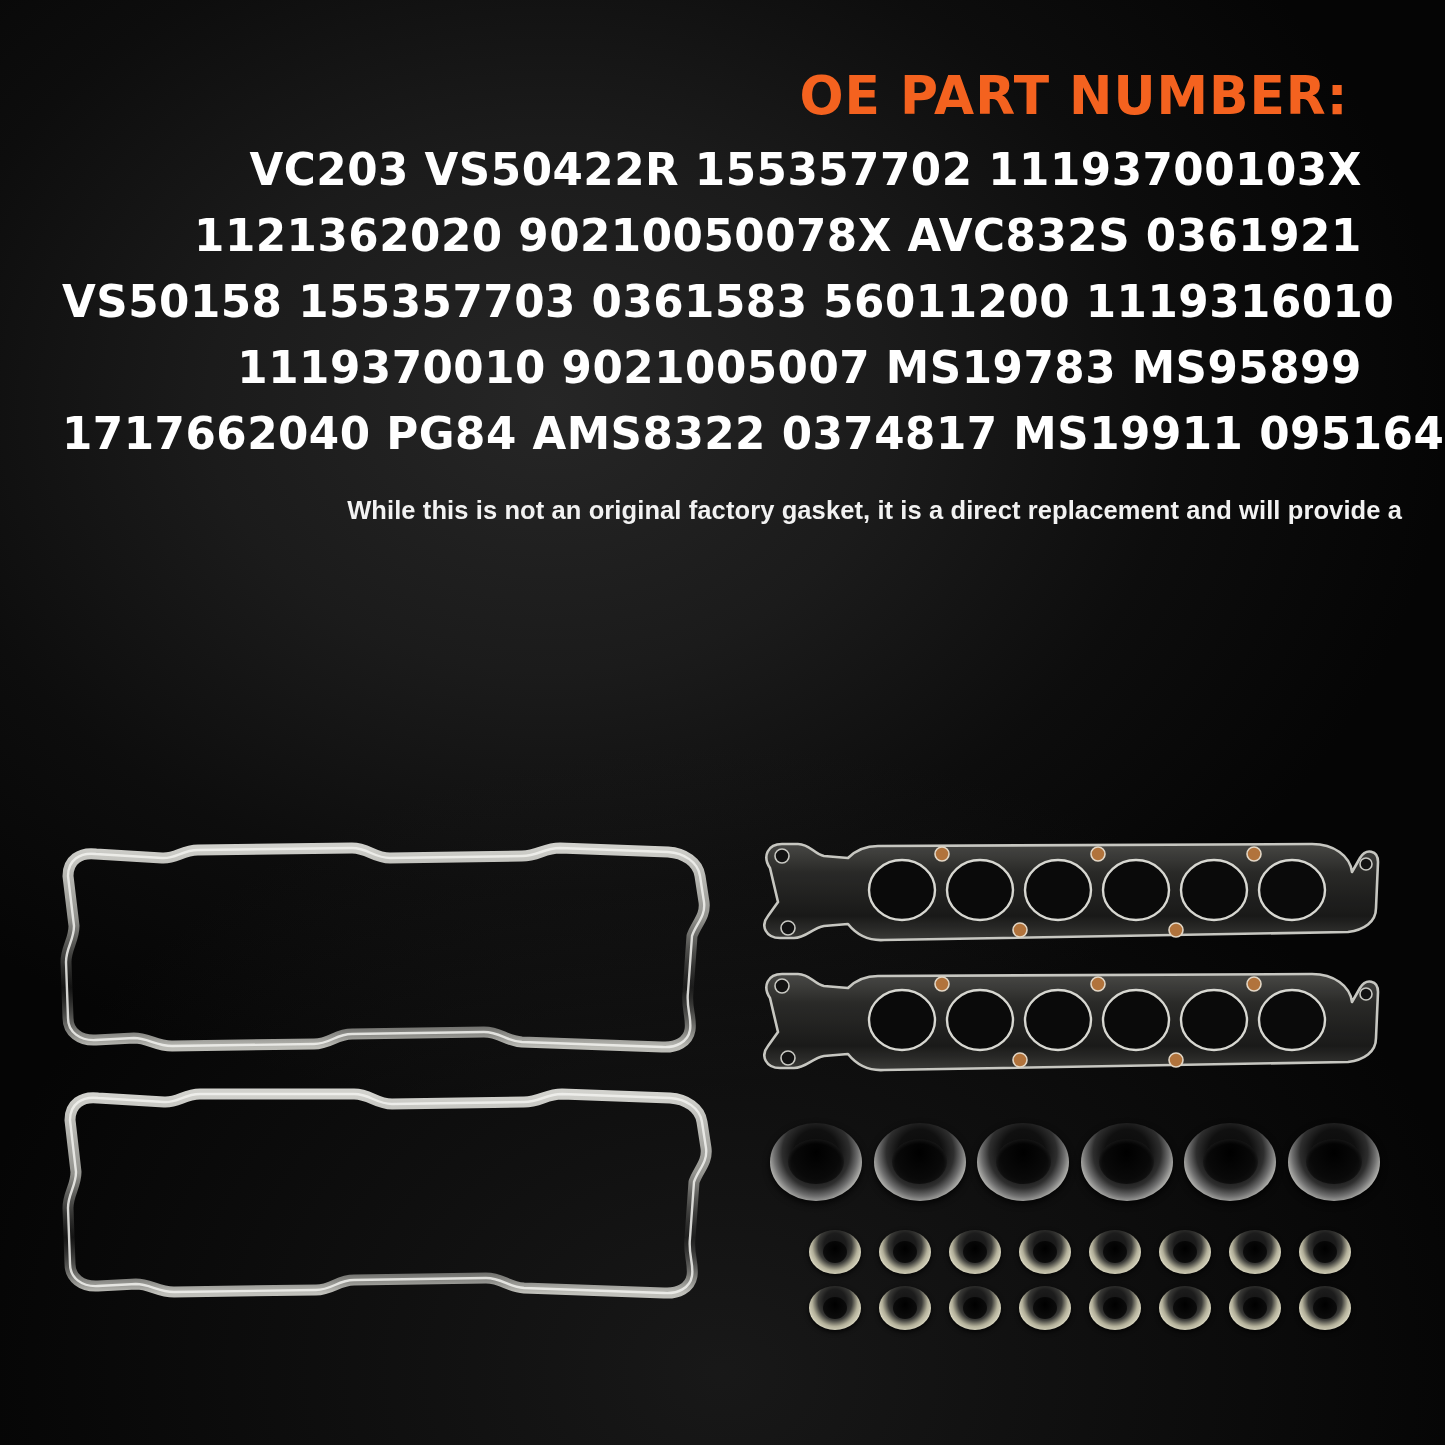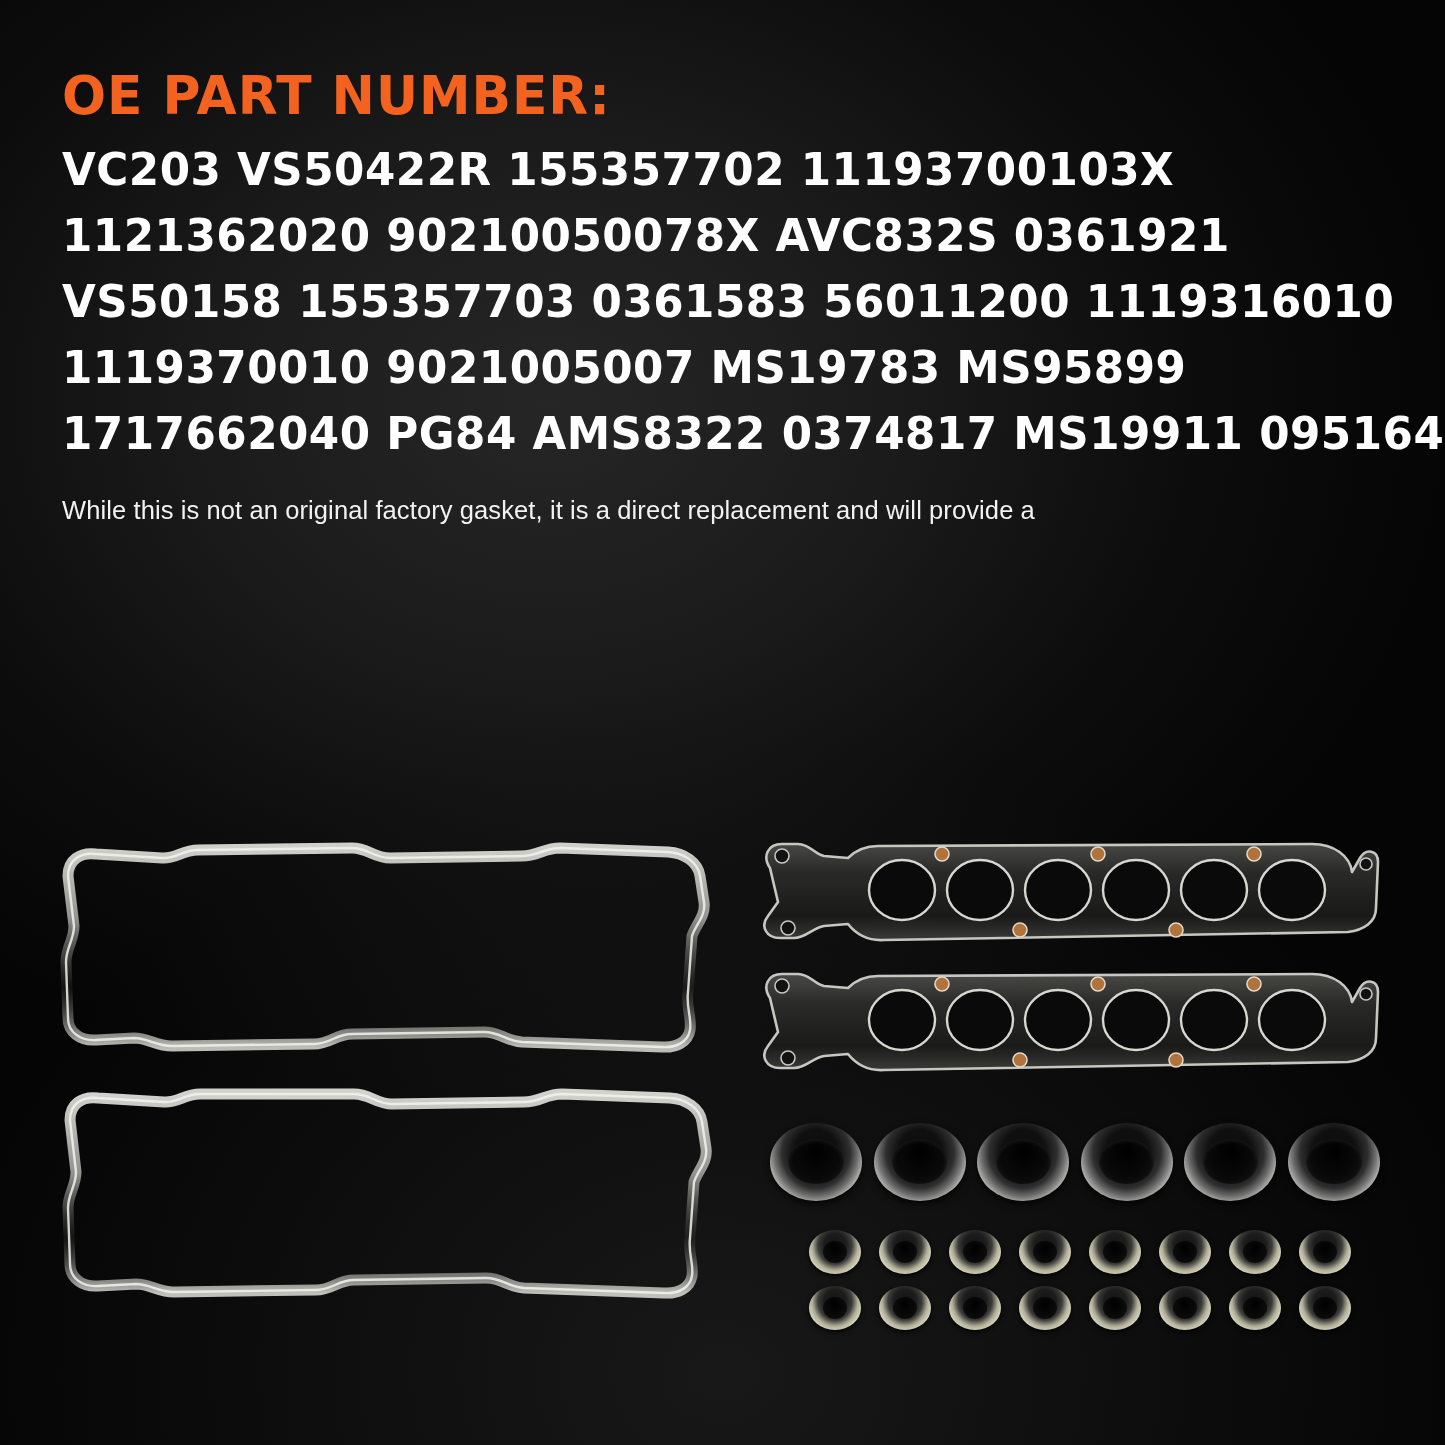--- a/index.html
+++ b/index.html
@@ -14,20 +14,21 @@
     font-family: "Liberation Sans", sans-serif;
   }
   .page {
     position: relative;
     width: 1445px;
     height: 1445px;
     background:
       radial-gradient(ellipse 900px 700px at 38% 28%, #262626 0%, #1b1b1b 38%, #0d0d0d 70%, #050505 100%),
       #000;
     overflow: hidden;
+    text-align: right;
   }
   .page::after {
     content: "";
     position: absolute;
     inset: 0;
     background: radial-gradient(ellipse 1100px 900px at 50% 95%, rgba(40,40,40,0.55) 0%, rgba(0,0,0,0) 70%);
     pointer-events: none;
   }
 
   
@@ -62,21 +63,21 @@
   }
   .oe-numbers .line {
     white-space: nowrap;
   }
   .oe-desc {
     margin-top: 20px;
     color: #f2f2f2;
     font-size: 25.5px;
     line-height: 1.85;
     font-family: "Liberation Sans", sans-serif;
-    font-weight: 400;
+    font-weight: 700;
     letter-spacing: 0.1px;
   }
 
   
   .photo-area {
     position: absolute;
     left: 0;
     top: 790px;
     width: 1445px;
     height: 600px;

